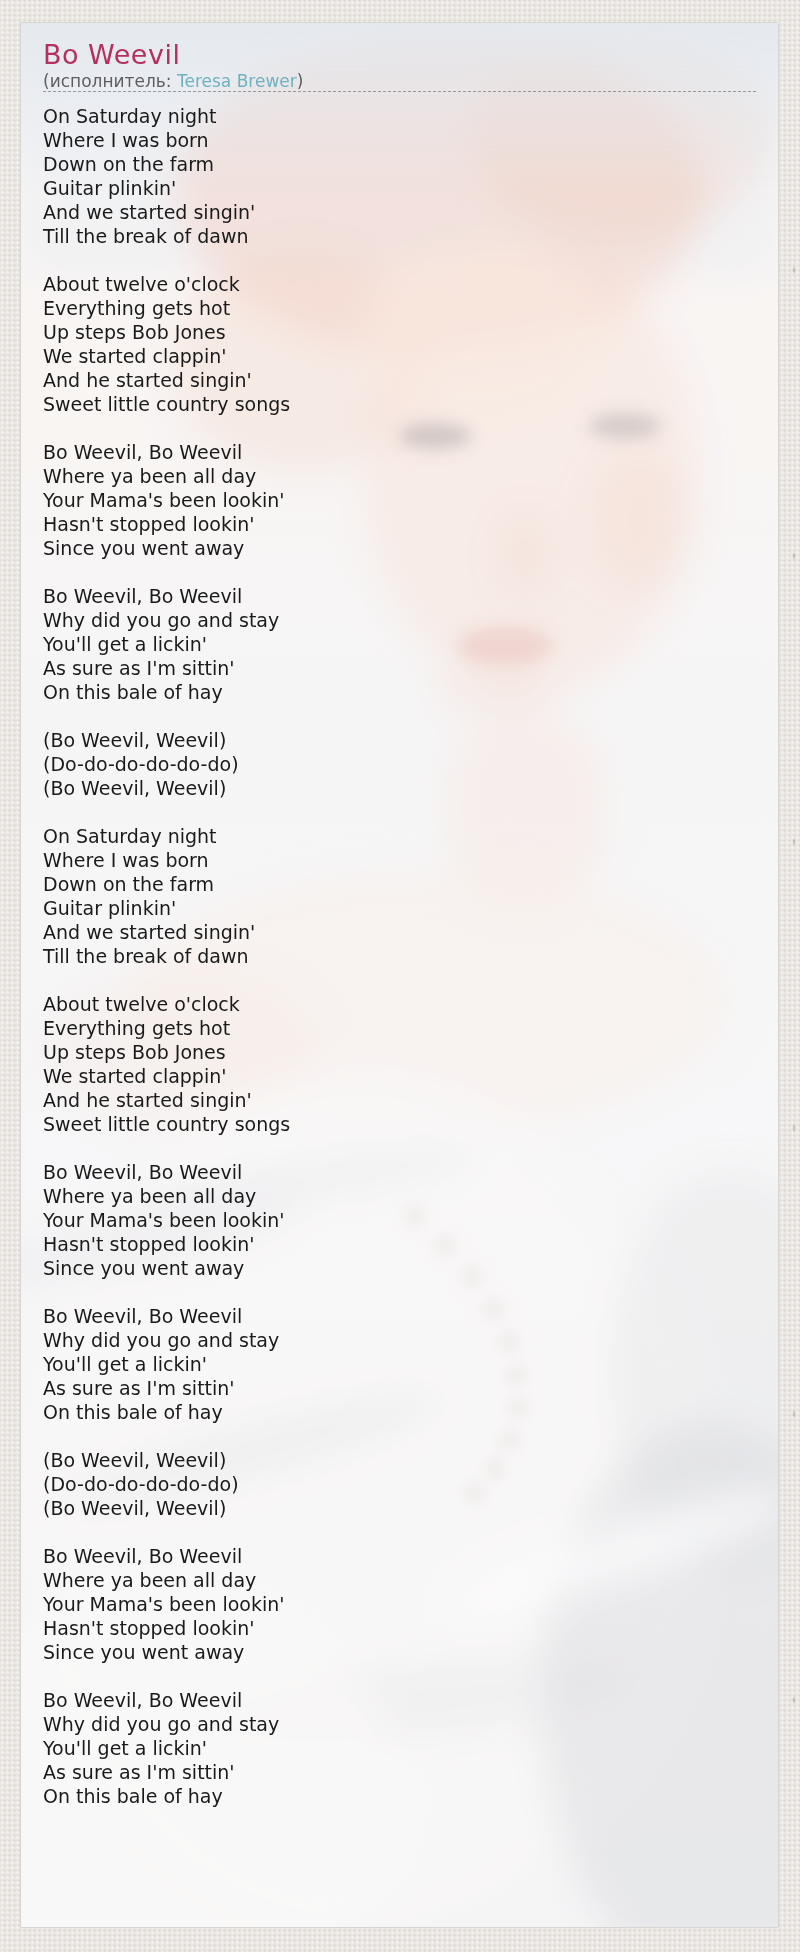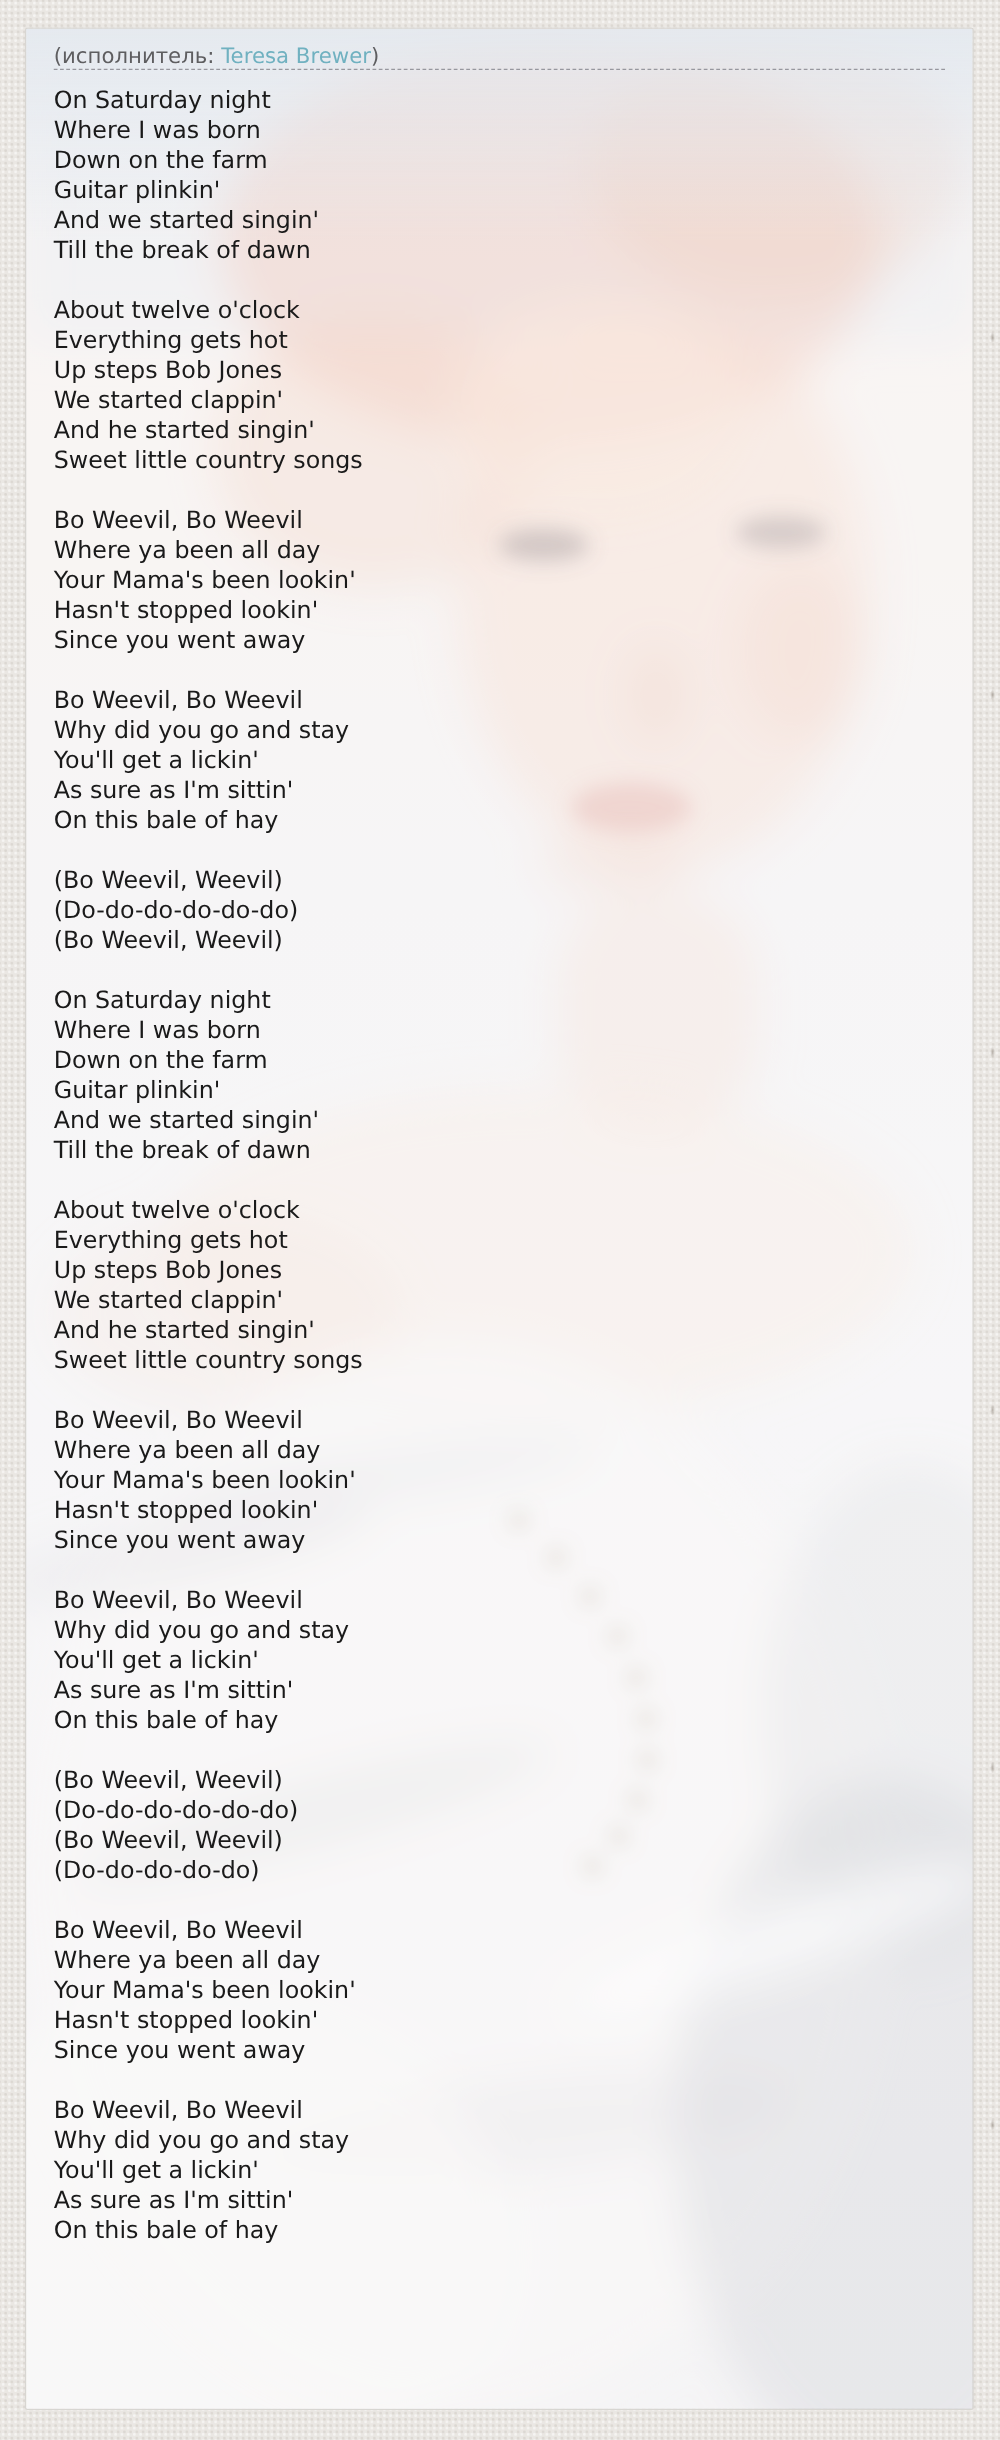--- a/index.html
+++ b/index.html
@@ -124,20 +124,21 @@
         <circle cx="497" cy="1385" r="8" fill="#a8977f" opacity="0.35"></circle>
         <circle cx="489" cy="1417" r="8" fill="#a8977f" opacity="0.35"></circle>
         <circle cx="474" cy="1446" r="8" fill="#a8977f" opacity="0.35"></circle>
         <circle cx="453" cy="1470" r="8" fill="#a8977f" opacity="0.35"></circle>
       </g>
       <rect x="0" y="0" width="757" height="1904" fill="#ffffff" opacity="0.40"></rect>
       <rect x="0" y="0" width="757" height="170" fill="url(#topveil)"></rect>
     </svg>
 
     <div class="content">
+      <h1 class="title">Bo Weevil</h1>
       <div class="artist-line"><span>(исполнитель: </span><a href="#">Teresa Brewer</a><span>)</span></div>
       <div class="lyrics">
           <div class="stanza">
             <div class="line">On Saturday night</div>
             <div class="line">Where I was born</div>
             <div class="line">Down on the farm</div>
             <div class="line">Guitar plinkin'</div>
             <div class="line">And we started singin'</div>
             <div class="line">Till the break of dawn</div>
           </div>
@@ -195,21 +196,20 @@
             <div class="line">Bo Weevil, Bo Weevil</div>
             <div class="line">Why did you go and stay</div>
             <div class="line">You'll get a lickin'</div>
             <div class="line">As sure as I'm sittin'</div>
             <div class="line">On this bale of hay</div>
           </div>
           <div class="stanza">
             <div class="line">(Bo Weevil, Weevil)</div>
             <div class="line">(Do-do-do-do-do-do)</div>
             <div class="line">(Bo Weevil, Weevil)</div>
-            <div class="line">(Do-do-do-do-do)</div>
           </div>
           <div class="stanza">
             <div class="line">Bo Weevil, Bo Weevil</div>
             <div class="line">Where ya been all day</div>
             <div class="line">Your Mama's been lookin'</div>
             <div class="line">Hasn't stopped lookin'</div>
             <div class="line">Since you went away</div>
           </div>
           <div class="stanza">
             <div class="line">Bo Weevil, Bo Weevil</div>

